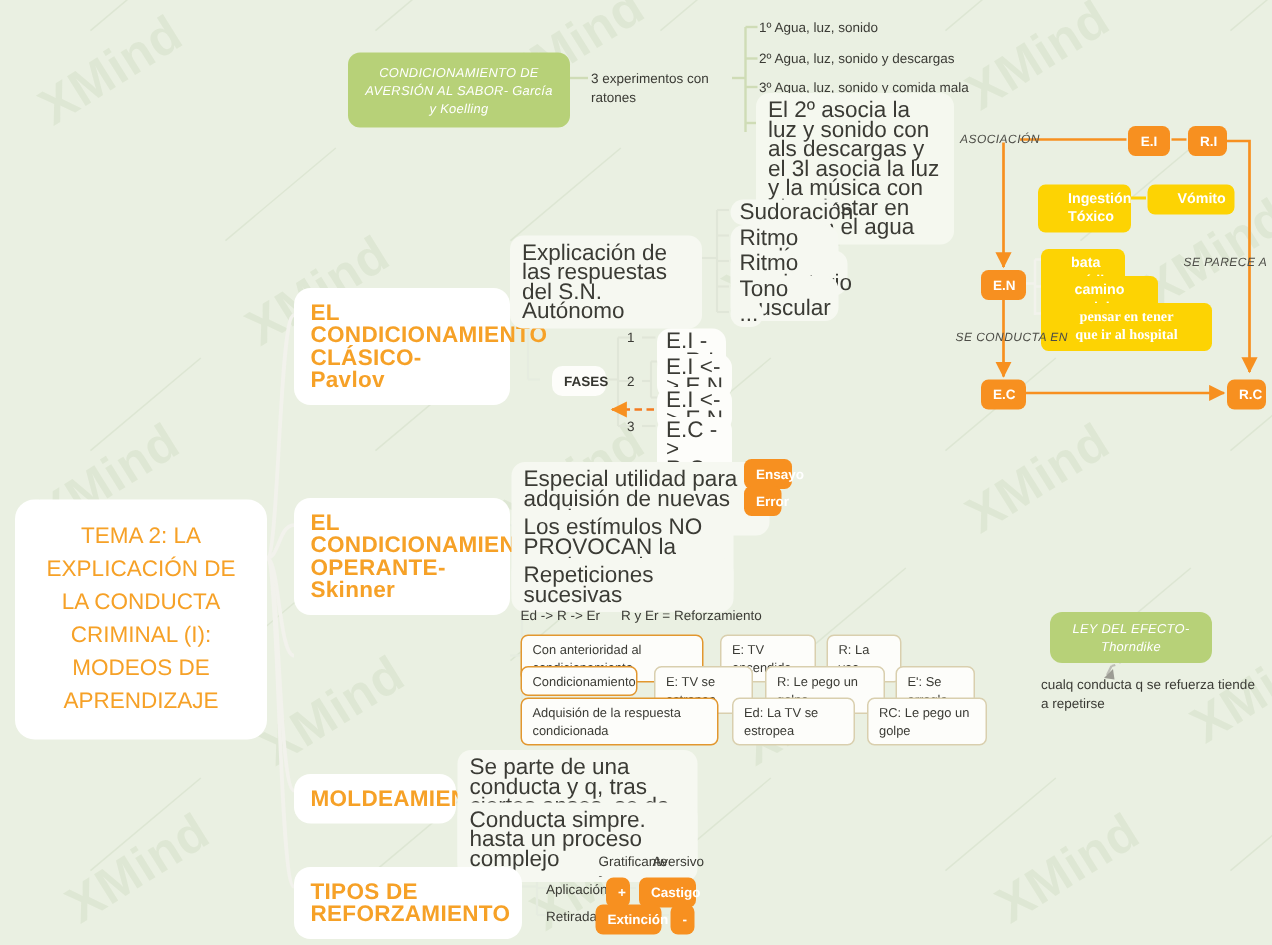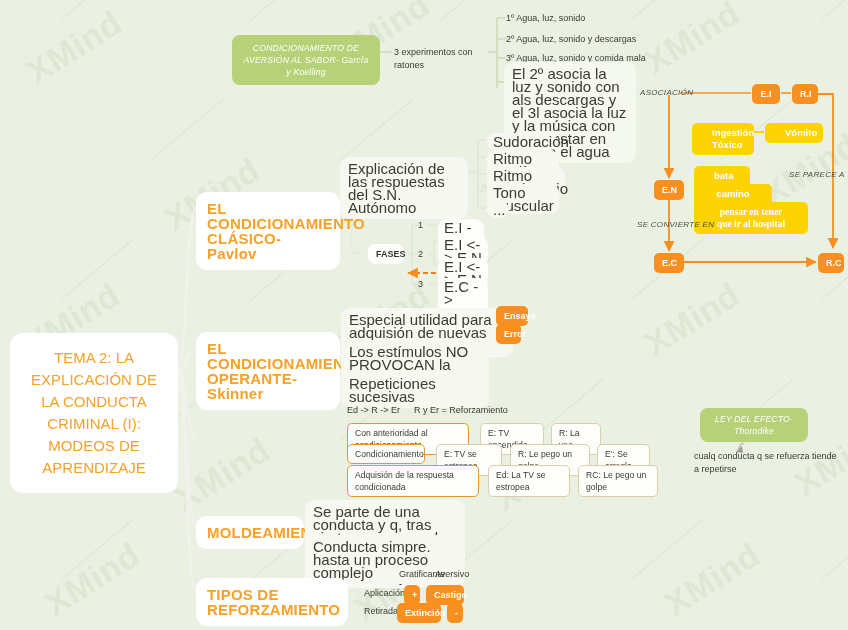--- a/index.html
+++ b/index.html
@@ -274,21 +274,21 @@
   <div class="node yellow-pill" style="left:694px;top:184px;width:78px;">
     <span>camino del hospital</span>
   </div>
   <div class="node yellow-pill" style="left:694px;top:202px;width:114px;font-family:Liberation Serif, serif;">
     <span>pensar en tener que ir al hospital</span>
   </div>
   <div class="node label-it" style="left:789px;top:158px;margin-top:12px;">
     <span>SE PARECE A</span>
   </div>
   <div class="node label-it" style="left:637px;top:220px;">
-    <span>SE CONVIERTE EN</span>
+    <span>SE CONDUCTA EN</span>
   </div>
   <div class="node orange-pill" style="left:654px;top:253px;width:30px;">
     <span>E.C</span>
   </div>
   <div class="node orange-pill" style="left:818px;top:253px;width:26px;">
     <span>R.C</span>
   </div>
 
   <div class="node main-topic" style="left:196px;top:192px;width:144px;">
     <span>EL CONDICIONAMIENTO CLÁSICO- Pavlov</span>

